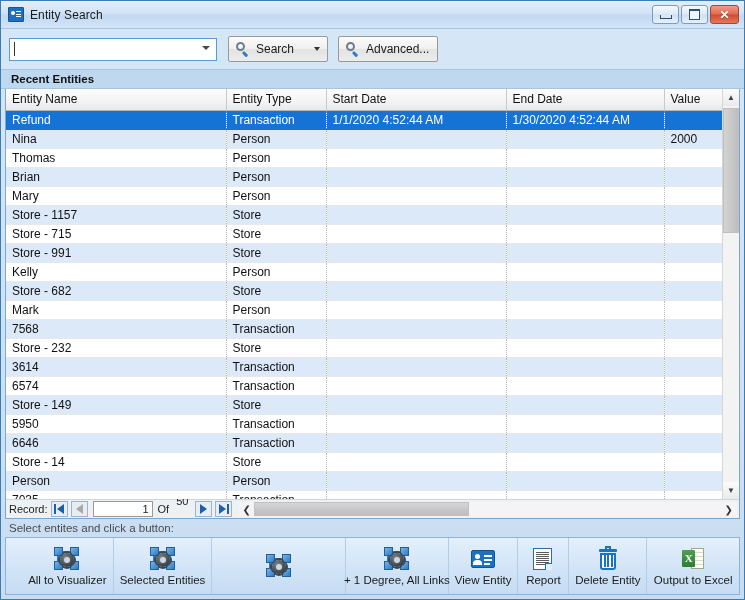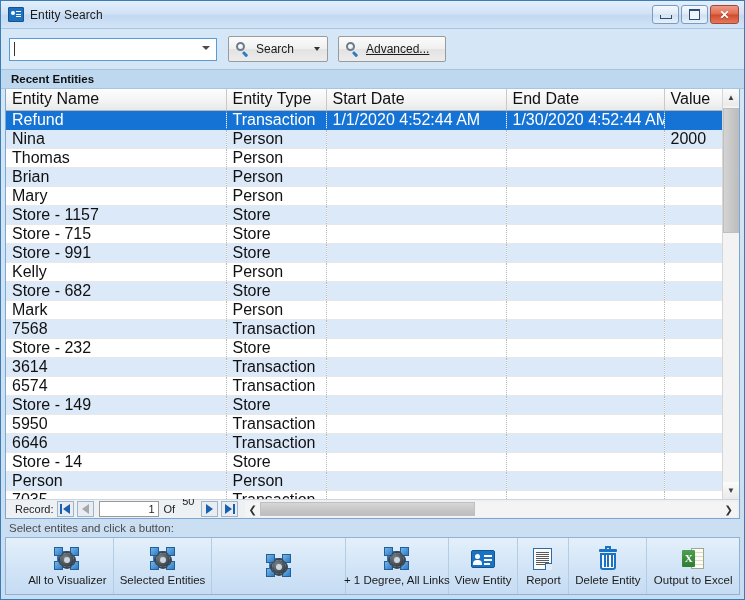--- a/index.html
+++ b/index.html
@@ -176,21 +176,21 @@
     background: linear-gradient(to bottom, #fbfbfb 0%, #f0f0f0 48%, #e3e3e3 52%, #ececec 100%);
     display: flex;
     align-items: center;
     box-sizing: border-box;
     padding: 4px 7px;
     gap: 5px;
     font-size: 12px;
     color: #1a1a1a;
   }
   #btn-search { width: 100px; margin-left: 11px; justify-content: flex-start; }
-  #btn-advanced { width: 108px; margin-left: 10px; text-decoration: underline; }
+  #btn-advanced { width: 100px; margin-left: 10px; }
   .magnifier {
     position: relative;
     width: 15px; height: 15px;
     flex: 0 0 15px;
   }
   .magnifier .lens {
     position: absolute;
     left: 0; top: 0;
     width: 9px; height: 9px;
     border: 2px solid #6f7b86;
@@ -250,21 +250,21 @@
   }
   #grid-main {
     flex: 1 1 auto;
     overflow: hidden;
     position: relative;
   }
   table.grid {
     border-collapse: collapse;
     table-layout: fixed;
     width: 720px;
-    font-size: 16px;
+    font-size: 12px;
   }
   table.grid th {
     height: 21px;
     background: linear-gradient(to bottom, #fdfdfd 0%, #f3f3f3 60%, #e9e9e9 100%);
     border-right: 1px solid #c9c9c9;
     border-bottom: 1px solid #b6b6b6;
     text-align: left;
     font-weight: normal;
     padding: 0 0 0 6px;
     color: #111;
@@ -329,21 +329,21 @@
 
   
   #recnav {
     flex: 0 0 19px;
     height: 19px;
     background: #eef1f4;
     border-top: 1px solid #cdd6df;
     display: flex;
     align-items: center;
     font-size: 11px;
-    padding-left: 9px;
+    padding-left: 3px;
     box-sizing: border-box;
     gap: 3px;
     color: #222;
   }
   .nav-btn {
     width: 17px; height: 16px;
     display: flex;
     align-items: center;
     justify-content: center;
     box-sizing: border-box;

